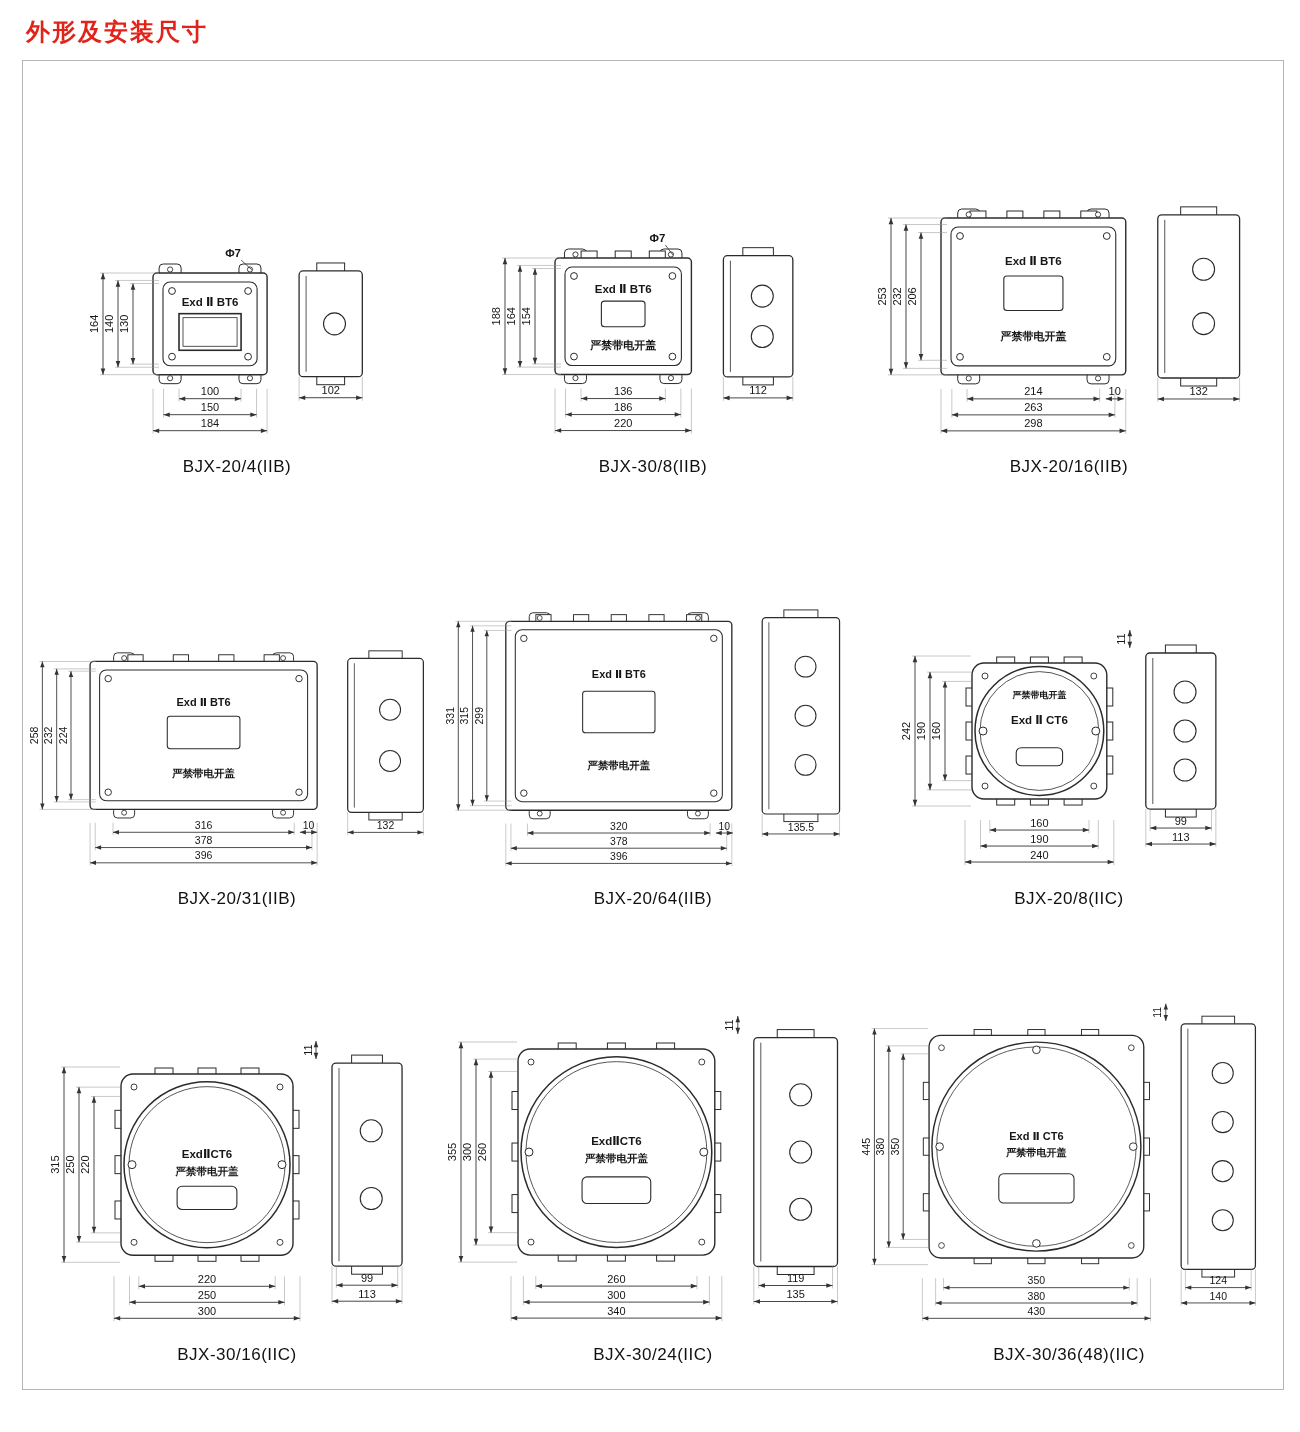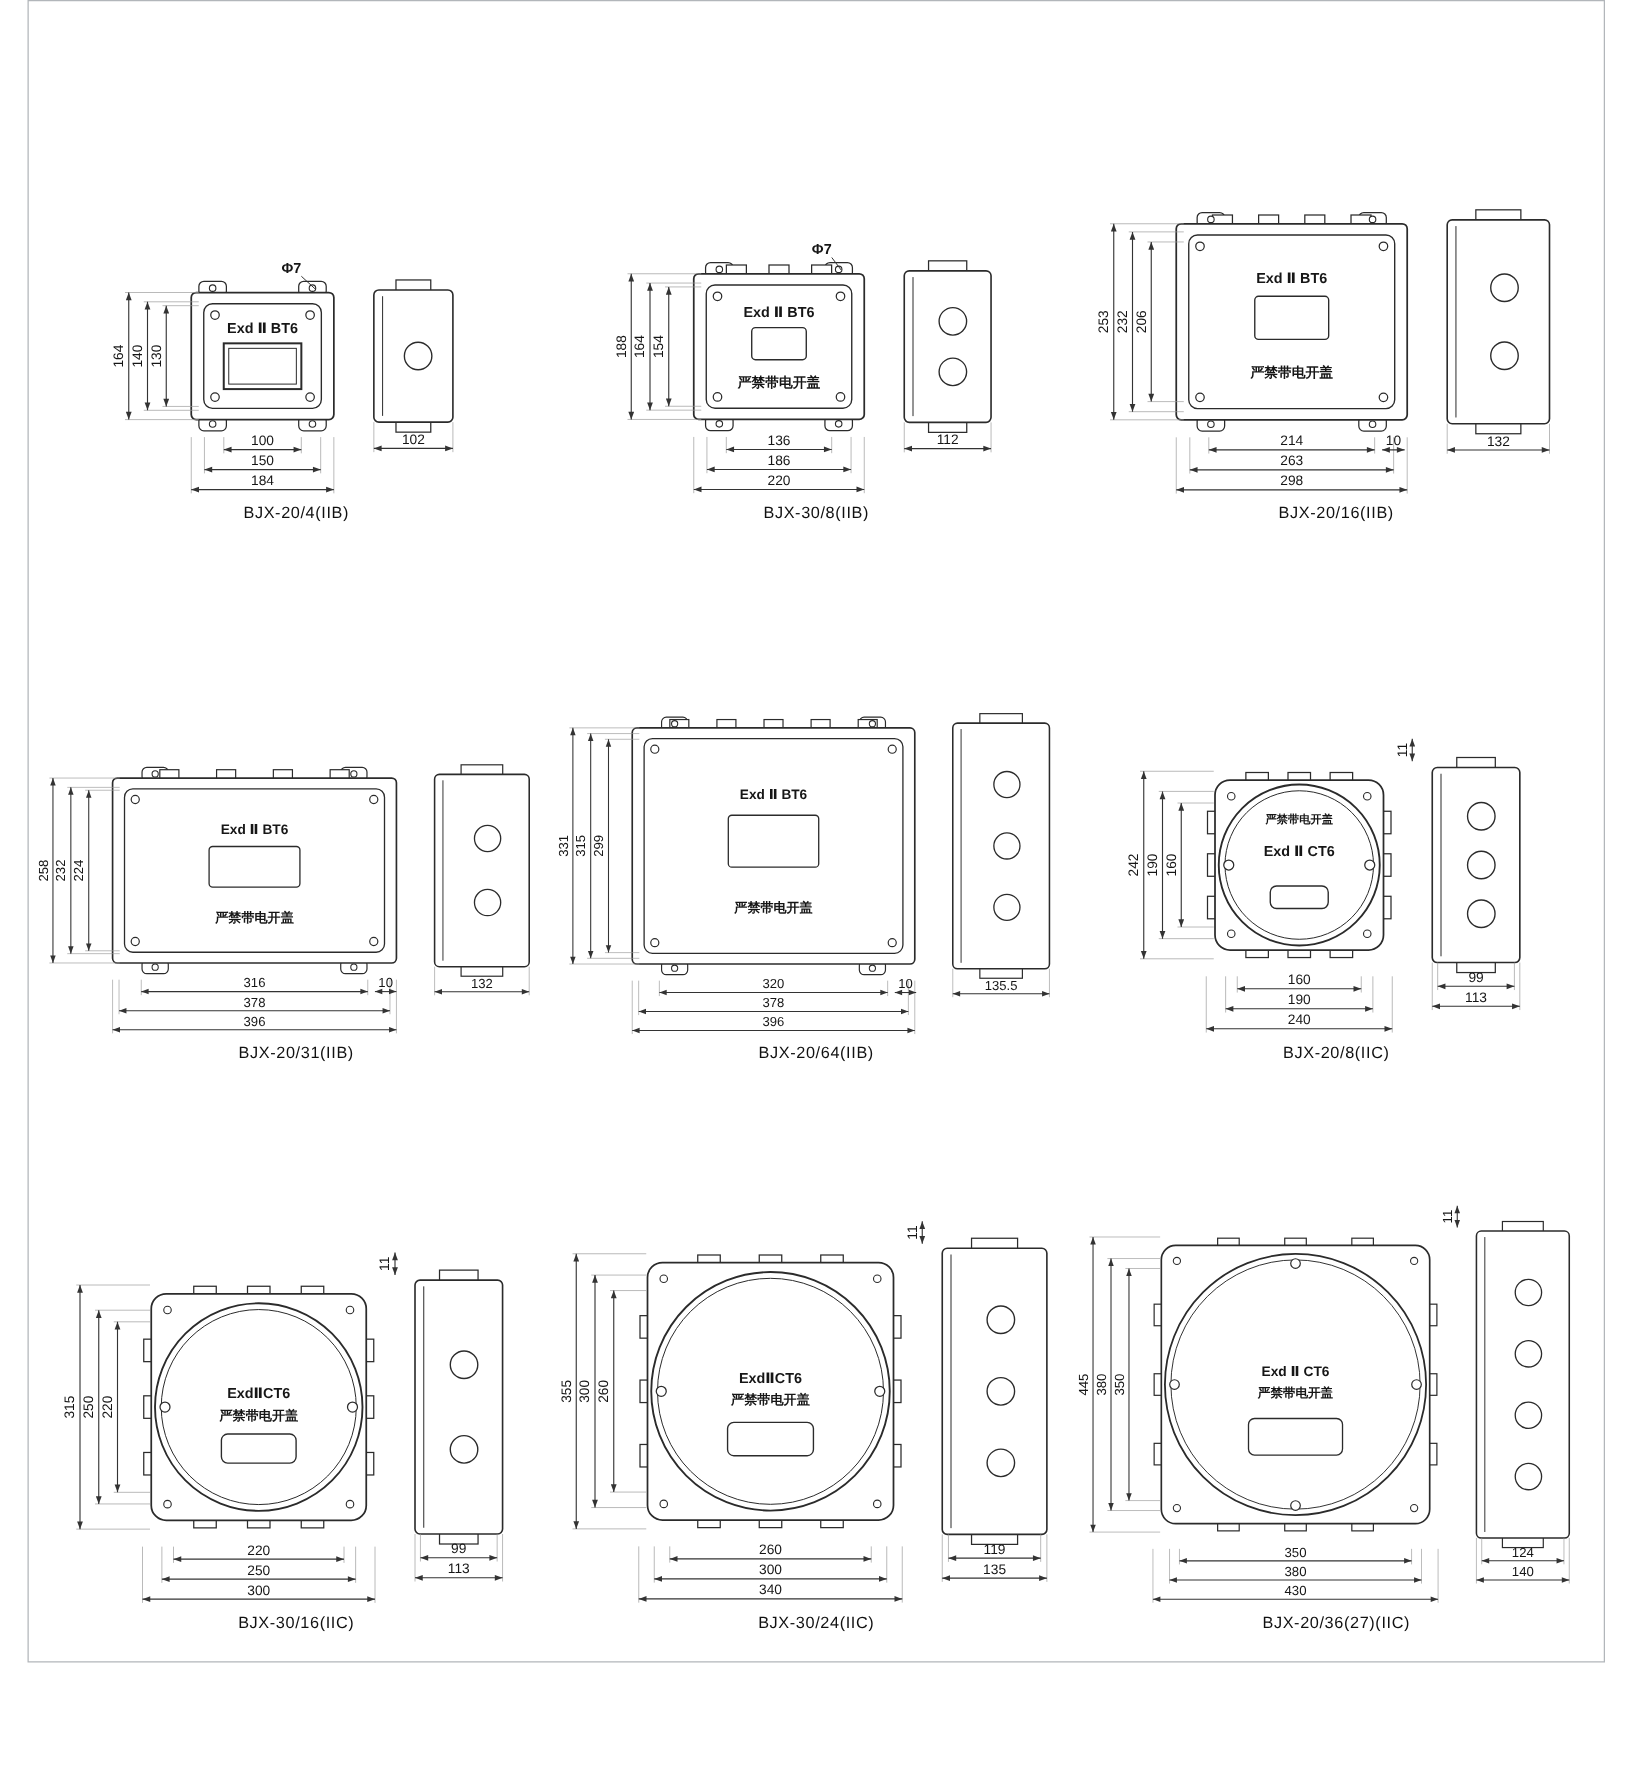--- a/index.html
+++ b/index.html
@@ -4,26 +4,27 @@
 <style>
   *{box-sizing:border-box}
   html,body{margin:0;padding:0;background:#ffffff}
   body{width:1300px;min-height:1432px;font-family:"Liberation Sans",sans-serif;color:#1a1a1a}
   .title{font-size:24px;font-weight:bold;padding:16px 0 12px 26px;letter-spacing:2px}
   .frame{margin:0 16px 16px 22px;border:1px solid #b2b6ba;min-height:1330px;padding:36px 6px 24px}
   .grid{display:grid;grid-template-columns:repeat(3,1fr);grid-template-rows:380px 396px 420px;row-gap:36px}
   .cell{display:flex;flex-direction:column;align-items:center;justify-content:flex-end;overflow:hidden}
   .drawing{display:block;max-width:100%;height:auto}
   .drawing text{font-family:"Liberation Sans","DejaVu Sans",sans-serif}
-  .caption{font-size:13px;letter-spacing:.5px;color:#111}
+  .caption{font-size:17px;margin-top:16px;letter-spacing:.5px;color:#111}
 </style>
 </head>
 <body>
 
 <div class="page">
+  <div class="title" style="color: rgb(226, 35, 26);">外形及安装尺寸</div>
   <div class="frame">
     <div class="grid">
 
       <div class="cell">
         <svg class="drawing" width="296" height="202" viewBox="0 0 296 202">
             <g>
               <rect stroke="#2b2b2b" stroke-width="1" fill="#ffffff" x="70.112" y="25" width="22" height="12" rx="4"></rect>
               <rect stroke="#2b2b2b" stroke-width="1" fill="#ffffff" x="70.112" y="132.68" width="22" height="12" rx="4"></rect>
               <rect stroke="#2b2b2b" stroke-width="1" fill="#ffffff" x="149.968" y="25" width="22" height="12" rx="4"></rect>
               <rect stroke="#2b2b2b" stroke-width="1" fill="#ffffff" x="149.968" y="132.68" width="22" height="12" rx="4"></rect>
@@ -767,18 +768,18 @@
               <polygon points="407.06046511627903,304.22837209302327 400.86046511627904,301.92837209302326 400.86046511627904,306.5283720930233" fill="#333333"></polygon>
               <text x="372.7441860465116" y="300.72837209302327" font-size="11" fill="#161616" text-anchor="middle">124</text>
               <line x1="334" y1="285.22837209302327" x2="334" y2="323.22837209302327" stroke="#9a9a9a" stroke-width="0.55"></line>
               <line x1="411.48837209302326" y1="285.22837209302327" x2="411.48837209302326" y2="323.22837209302327" stroke="#9a9a9a" stroke-width="0.55"></line>
               <line x1="334" y1="320.22837209302327" x2="411.48837209302326" y2="320.22837209302327" stroke="#333333" stroke-width="0.9"></line>
               <polygon points="334,320.22837209302327 340.2,317.92837209302326 340.2,322.5283720930233" fill="#333333"></polygon>
               <polygon points="411.48837209302326,320.22837209302327 405.28837209302327,317.92837209302326 405.28837209302327,322.5283720930233" fill="#333333"></polygon>
               <text x="372.74418604651163" y="316.72837209302327" font-size="11" fill="#161616" text-anchor="middle">140</text>
             </g>
           </svg>
-        <div class="caption">BJX-20/36(27)(IIC)</div>
+        <div class="caption">BJX-30/36(48)(IIC)</div>
       </div>
 
     </div>
   </div>
 </div>
 
 </body></html>

